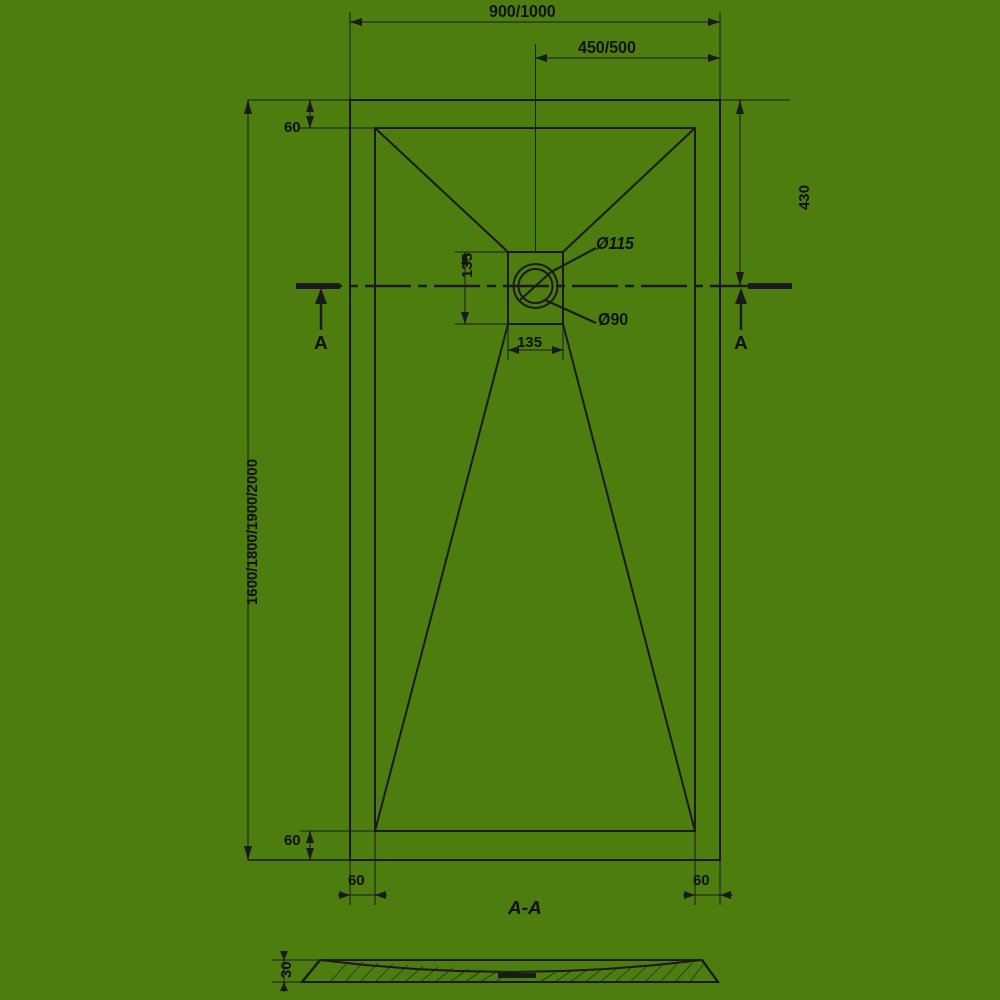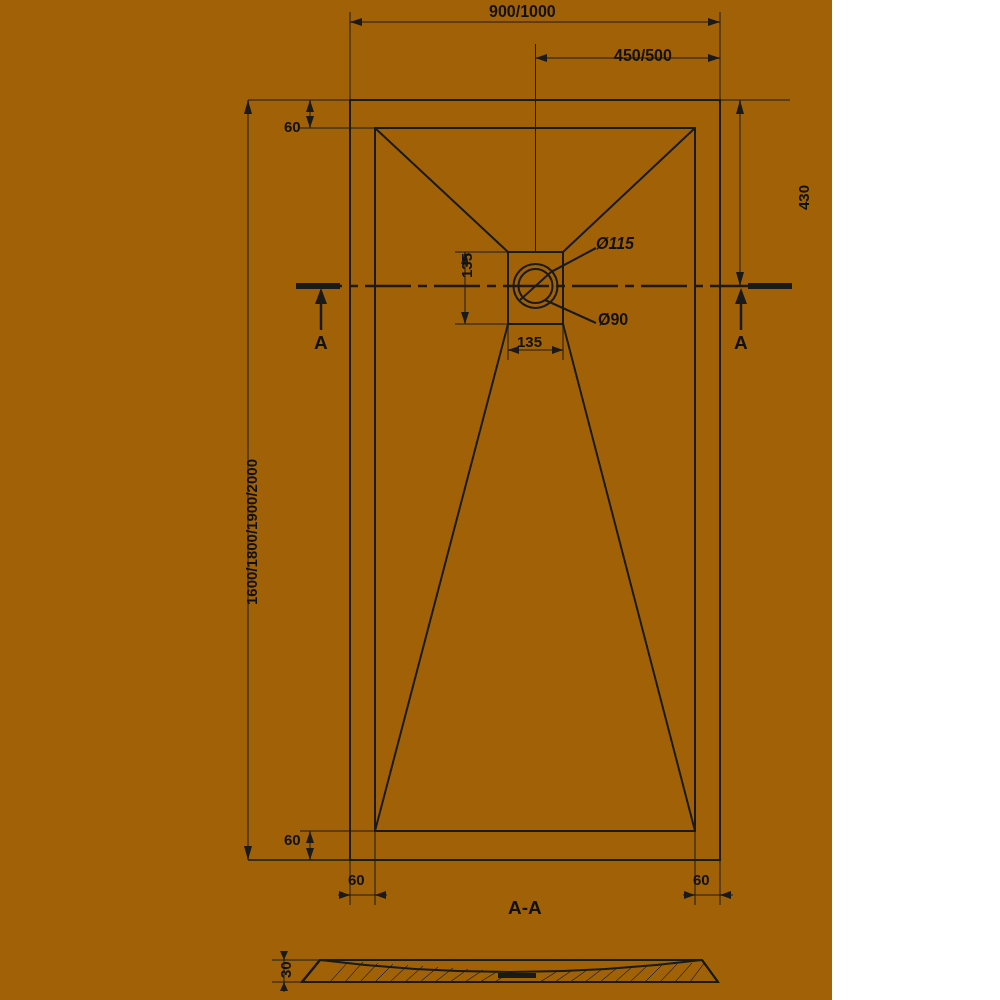--- a/index.html
+++ b/index.html
@@ -6,24 +6,24 @@
     margin: 0;
     padding: 0;
     background: #ffffff;
   }
   body {
     font-family: "Liberation Sans", sans-serif;
     color: #1a1a1a;
   }
   #stage {
     position: relative;
-    width: 832px;
+    width: 1000px;
     height: 1000px;
     overflow: hidden;
-    background: #a16207;
+    background: #4d7c0f;
   }
   svg.drawing {
     position: absolute;
     left: 0;
     top: 0;
     width: 1000px;
     height: 1000px;
   }
   .lbl {
     position: absolute;
@@ -178,21 +178,21 @@
       <line x1="272" y1="982" x2="302" y2="982" stroke-width="1"></line>
       <line x1="284" y1="952" x2="284" y2="992" stroke-width="1"></line>
       <path d="M284 960 L280 951 L288 951 Z" fill="#1a1a1a" stroke="none"></path>
       <path d="M284 982 L280 991 L288 991 Z" fill="#1a1a1a" stroke="none"></path>
 
     </g>
   </svg>
 
   <div class="lbl med" style="left:489px; top:4px;">900/1000</div>
 
-  <div class="lbl med" style="left:578px; top:48px;margin-left:36px;">450/500</div>
+  <div class="lbl med" style="left:578px; top:40px;">450/500</div>
 
   <div class="lbl" style="left:284px; top:119px;">60</div>
 
   <div class="lbl rot" style="left:796px; top:210px;">430</div>
 
   <div class="lbl rot" style="left:244px; top:605px;">1600/1800/1900/2000</div>
 
   <div class="lbl rot" style="left:459px; top:278px;">135</div>
 
   <div class="lbl" style="left:517px; top:334px;">135</div>
@@ -204,17 +204,17 @@
   <div class="lbl" style="left:284px; top:832px;">60</div>
 
   <div class="lbl" style="left:348px; top:872px;">60</div>
 
   <div class="lbl" style="left:693px; top:872px;">60</div>
 
   <div class="lbl big" style="left:314px; top:333px;">A</div>
 
   <div class="lbl big" style="left:734px; top:333px;">A</div>
 
-  <div class="lbl big" style="left:508px; top:898px;">A-A</div>
+  <div class="lbl big" style="left:508px; top:898px;font-style:italic;">A-A</div>
 
   <div class="lbl rot" style="left:278px; top:978px;">30</div>
 
 </div>
 
 </body></html>

